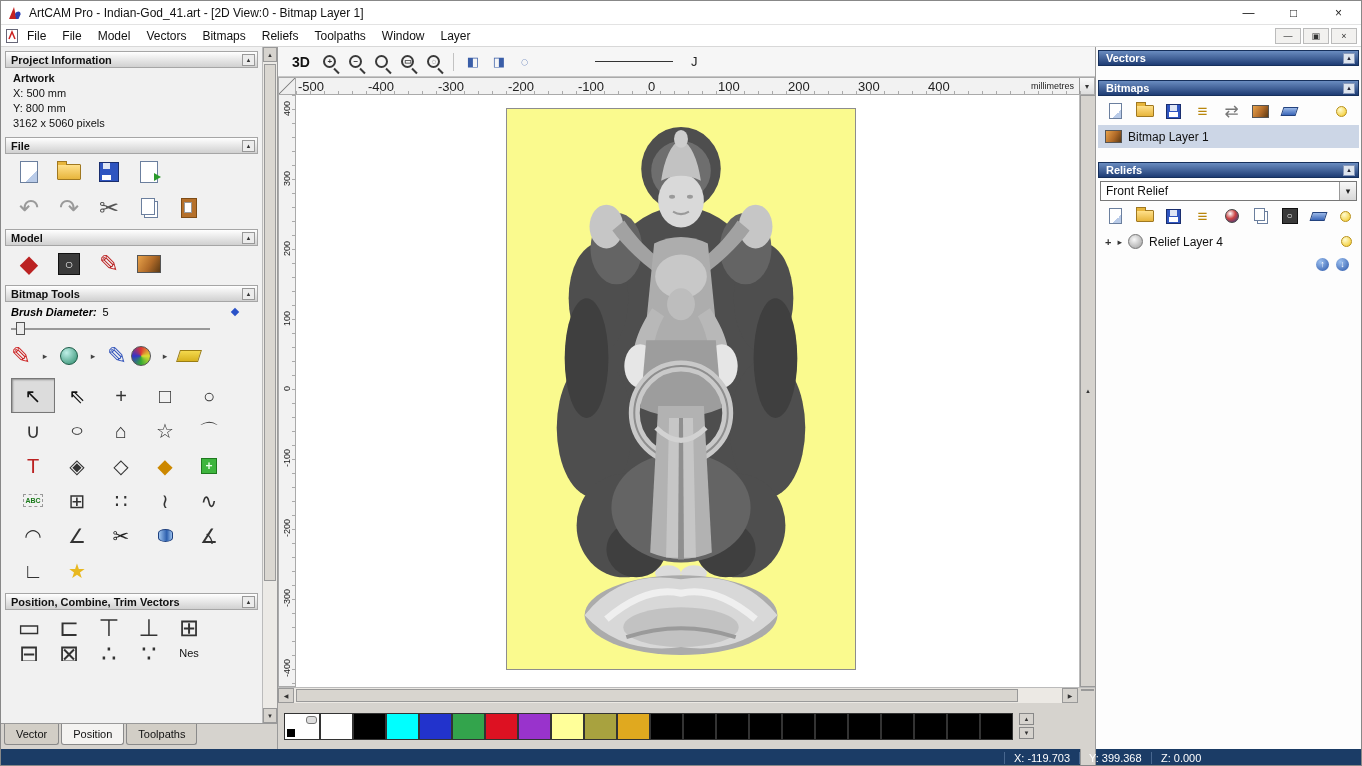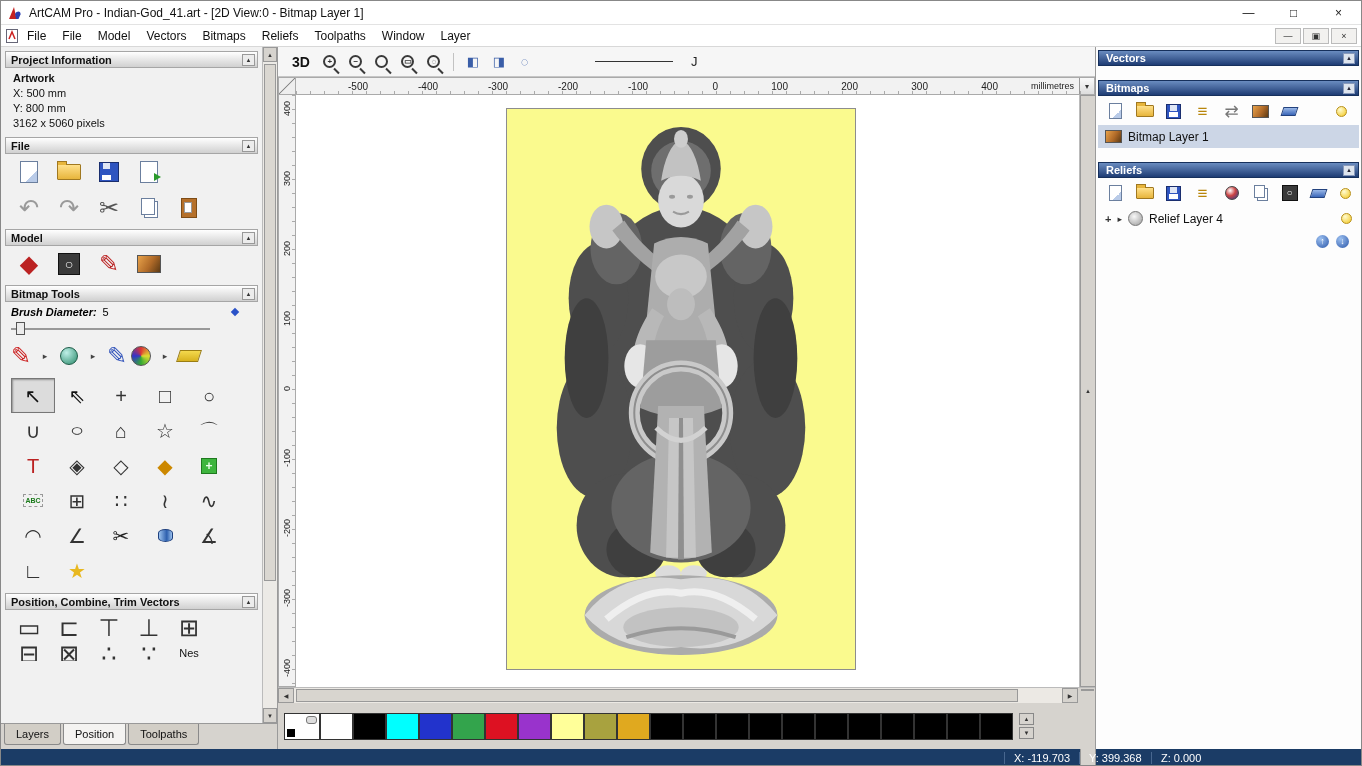--- a/index.html
+++ b/index.html
@@ -76,21 +76,21 @@
   .lens::after{content:"";position:absolute;right:-6px;bottom:-6px;width:7px;height:2px;background:#3a3a3a;transform:rotate(45deg);}
   .pg-ic{font-size:13px;color:#3a5ea8;}
   .line-ctl{margin-left:56px;display:flex;align-items:center;}
   .line-sample{width:78px;border-top:1px solid #333;}
   .spline-glyph{font-size:13px;margin-left:16px;color:#222;}
 
   .ruler-row{height:18px;display:flex;flex:none;}
   .ruler-corner{width:18px;height:18px;background:linear-gradient(135deg,#eee 46%,#888 50%,#eee 54%);border:1px solid #aaa;flex:none;}
   .h-ruler{flex:1;position:relative;background:#f2f2f2;border:1px solid #aaa;border-left:none;overflow:hidden;}
   .h-ticks{display:flex;padding-left:2px;height:100%;align-items:center;}
-  .h-tick{width:70px;text-align:right;font-size:10px;color:#222;flex:none;}
+  .h-tick{width:70px;text-align:left;font-size:13px;color:#222;flex:none;}
   .h-ruler::after{content:"";position:absolute;left:0;right:0;bottom:0;height:3px;background:repeating-linear-gradient(90deg,#aaa 0 1px,transparent 1px 14px);}
   .ruler-unit{position:absolute;right:20px;top:3px;font-size:9px;color:#222;background:#f2f2f2;padding-left:5px;}
   .ruler-dd{position:absolute;right:0;top:0;width:15px;height:100%;background:linear-gradient(#fafafa,#ddd);border-left:1px solid #999;display:flex;align-items:center;justify-content:center;}
   .ruler-dd::after{content:"▾";font-size:8px;color:#333;}
 
   .canvas-body{flex:1;display:flex;min-height:0;}
   .v-ruler{width:18px;background:#f2f2f2;border:1px solid #aaa;border-top:none;overflow:hidden;position:relative;flex:none;}
   .v-ticks{display:flex;flex-direction:column;margin-top:-22px;}
   .v-tick{height:70px;display:flex;align-items:center;justify-content:center;font-size:9px;color:#222;writing-mode:vertical-rl;transform:rotate(180deg);flex:none;}
   .v-ruler::after{content:"";position:absolute;top:0;bottom:0;right:0;width:3px;background:repeating-linear-gradient(#aaa 0 1px,transparent 1px 14px);}
@@ -546,21 +546,21 @@
       <div class="lp-scrollbar">
         <span class="sb-arrow up"></span>
         <div class="sb-track">
             <div class="lp-thumb"></div>
           </div>
         <span class="sb-arrow down"></span>
       </div>
 
       <div class="lp-tabs">
 
-          <span class="lp-tab">Layers</span>
+          <span class="lp-tab">Vector</span>
 
           <span class="lp-tab" data-active="true">Position</span>
 
           <span class="lp-tab">Toolpaths</span>
         </div>
     </div>
 
     <div class="center">
 
       <div class="canvas-toolbar">
@@ -826,20 +826,24 @@
       </div>
       <div class="layer-row selected">
         <span data-cls="ic-photo"></span>
         <span class="layer-label">Bitmap Layer 1</span>
       </div>
 
       <div class="rp-header gap">
         <span>Reliefs</span>
         <span class="rp-toggle"></span>
       </div>
+      <div class="combo">
+        <span class="combo-text">Front Relief</span>
+        <span class="combo-btn"></span>
+      </div>
       <div class="rp-toolbar">
         <div class="tb-group" style="flex:1;">
 
             <span class="rp-btn">
               <span data-cls="ic-page"></span>
             </span>
 
             <span class="rp-btn">
               <span data-cls="ic-folder"></span>
             </span>

